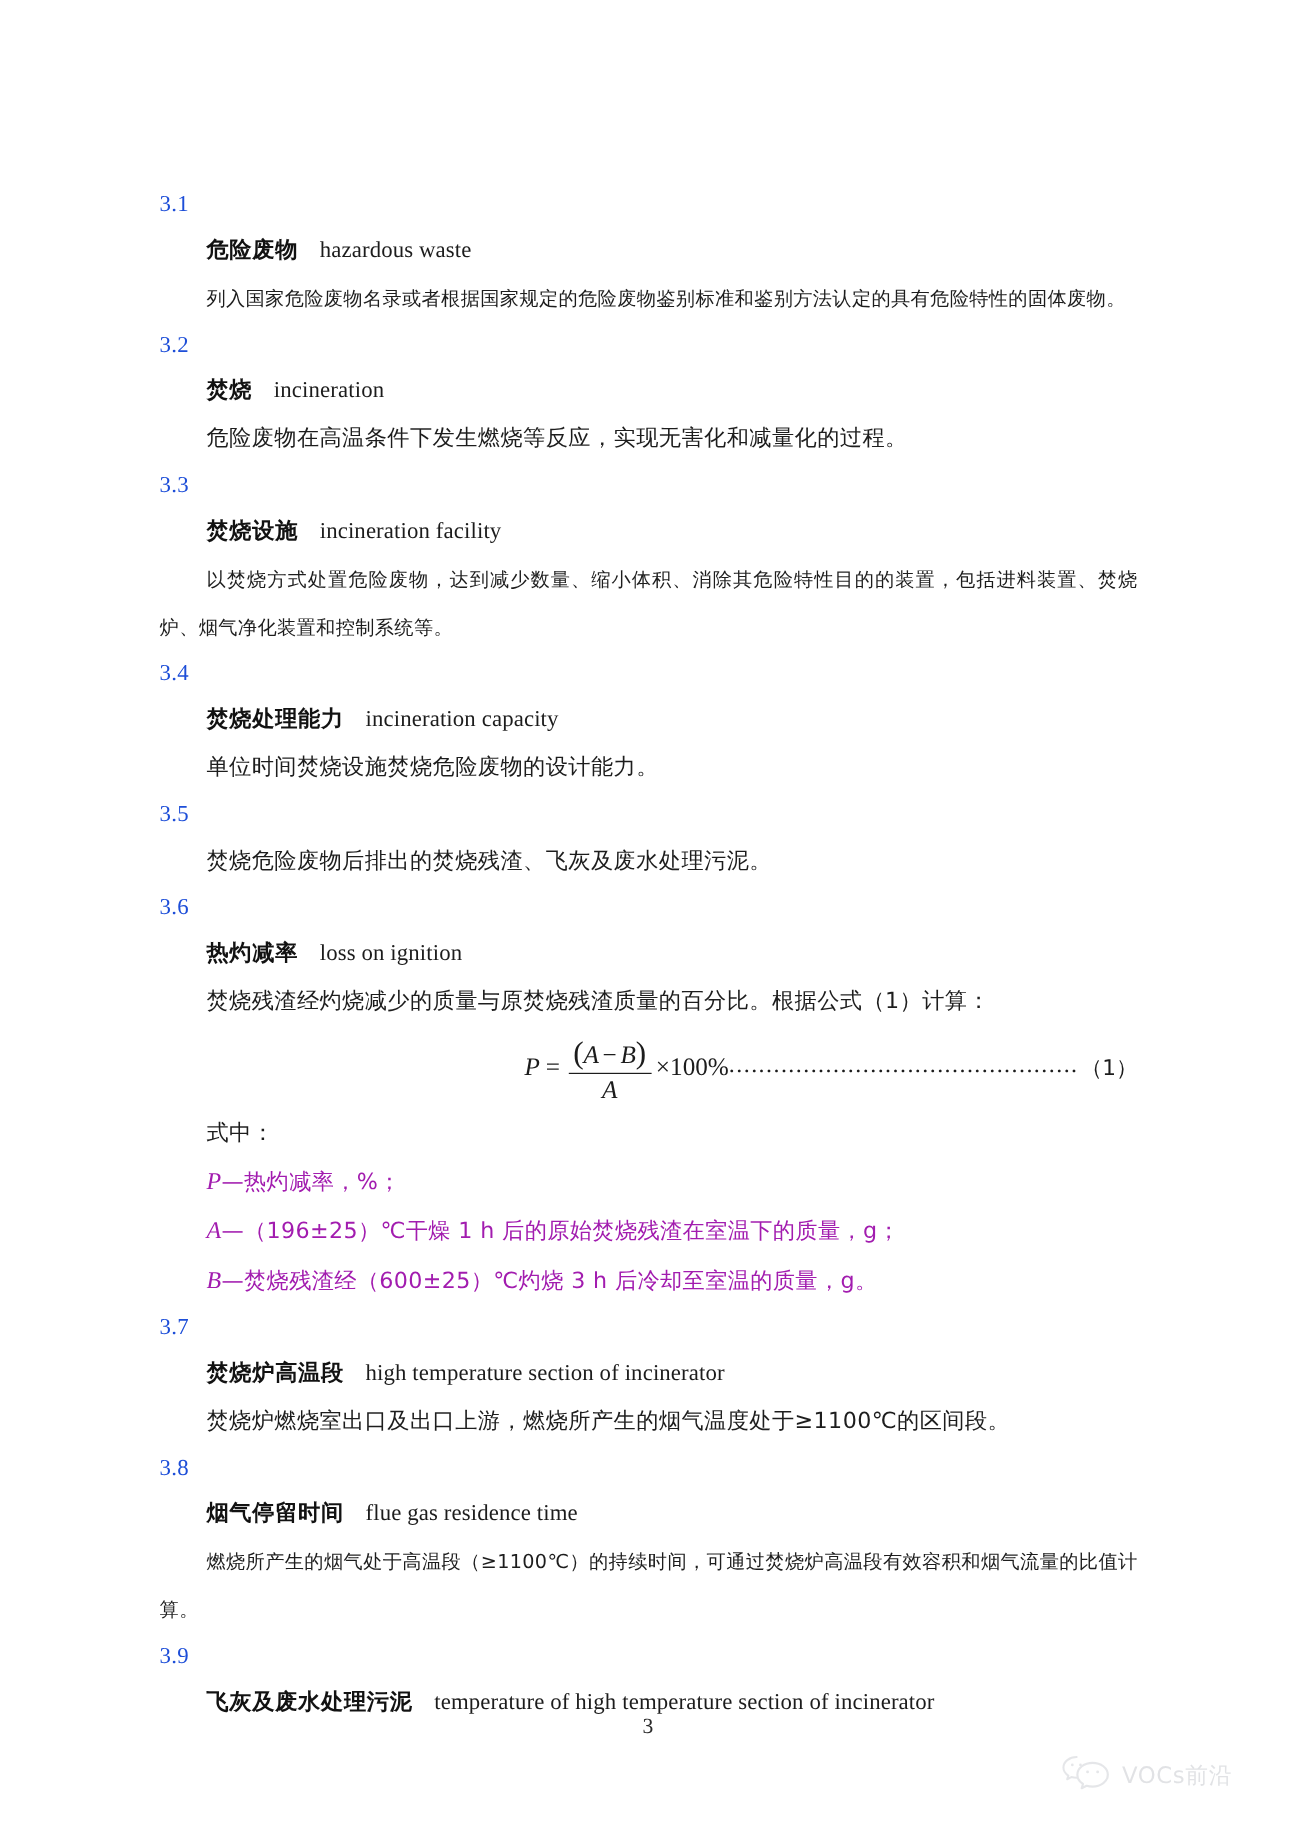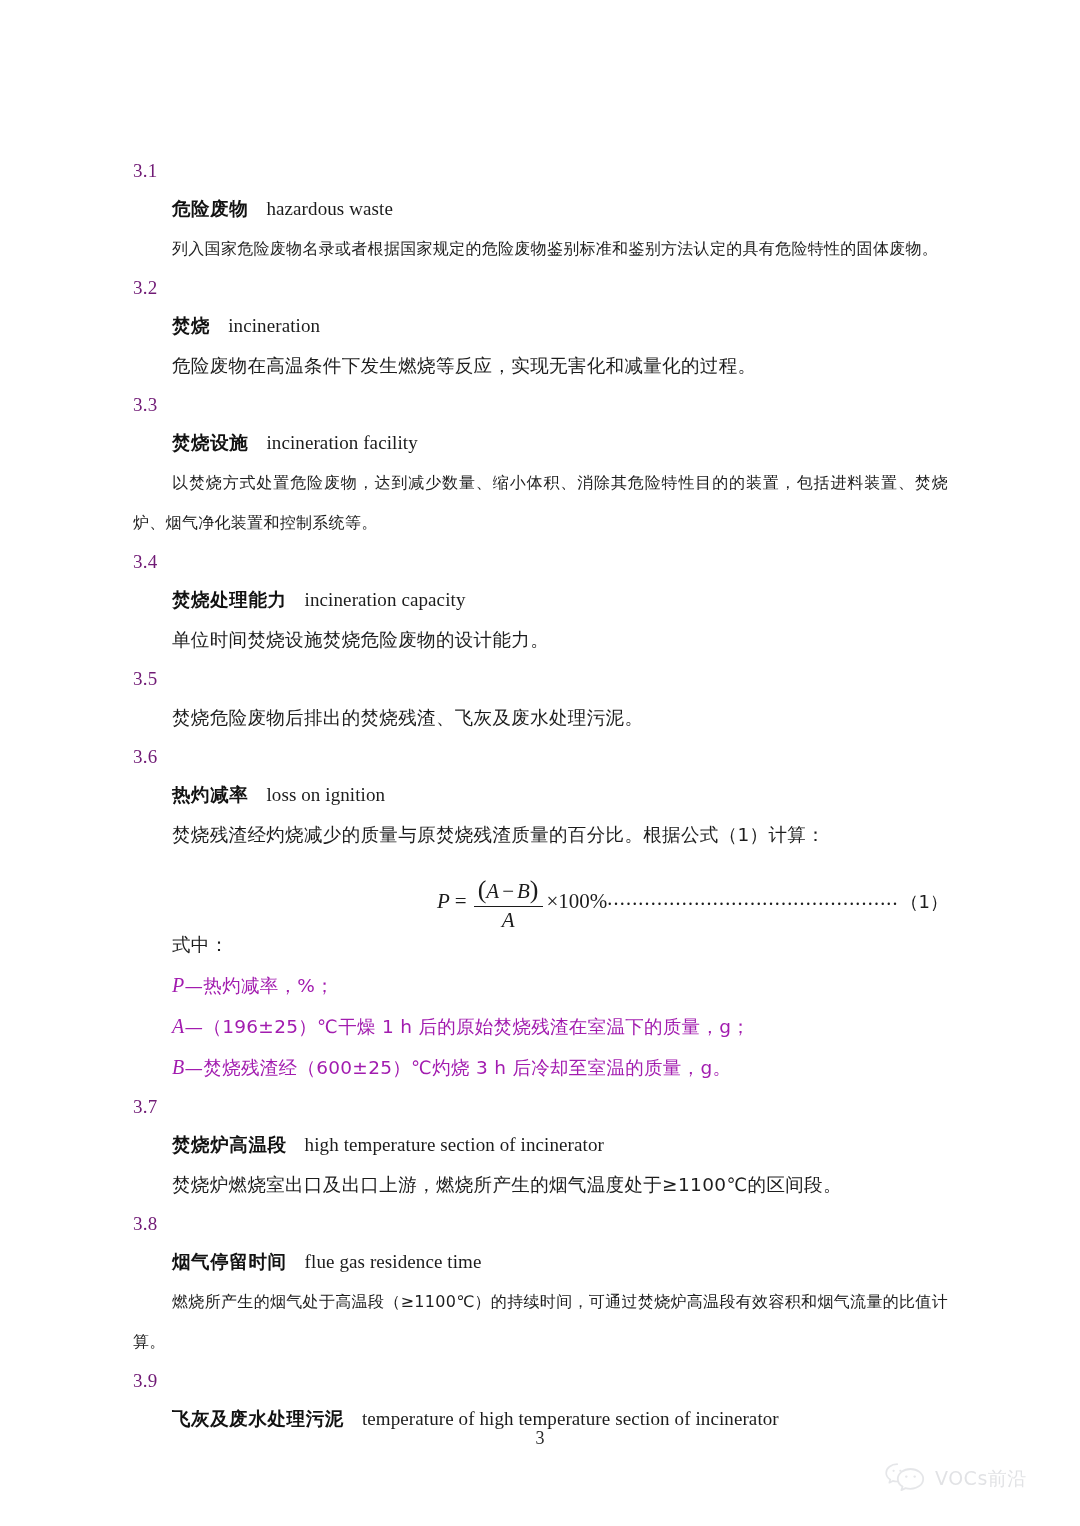--- a/index.html
+++ b/index.html
@@ -26,21 +26,21 @@
     left: 133px;
     top: 152px;
     width: 815px;
   }
 
   
   .clause-num {
     font-family: "Liberation Serif", "DejaVu Serif", serif;
     font-size: 19px;
     line-height: 38px;
-    color: #701a75;
+    color: #1d4ed8;
     letter-spacing: 0.2px;
   }
 
   
   .term-line {
     margin-left: 39px;
     line-height: 38px;
     white-space: nowrap;
   }
   .term-cn {
@@ -100,21 +100,21 @@
     display: flex;
     align-items: center;
     white-space: nowrap;
   }
   .mi { font-style: italic; }
   .frac {
     display: inline-flex;
     flex-direction: column;
     align-items: center;
     vertical-align: middle;
-    margin: 12px 2px;
+    margin: 0 2px;
     position: relative;
     top: 2px;
   }
   .frac .num {
     font-size: 21px;
     padding: 0 4px 1px 4px;
     line-height: 1.15;
   }
   .frac .bar {
     width: 100%;

